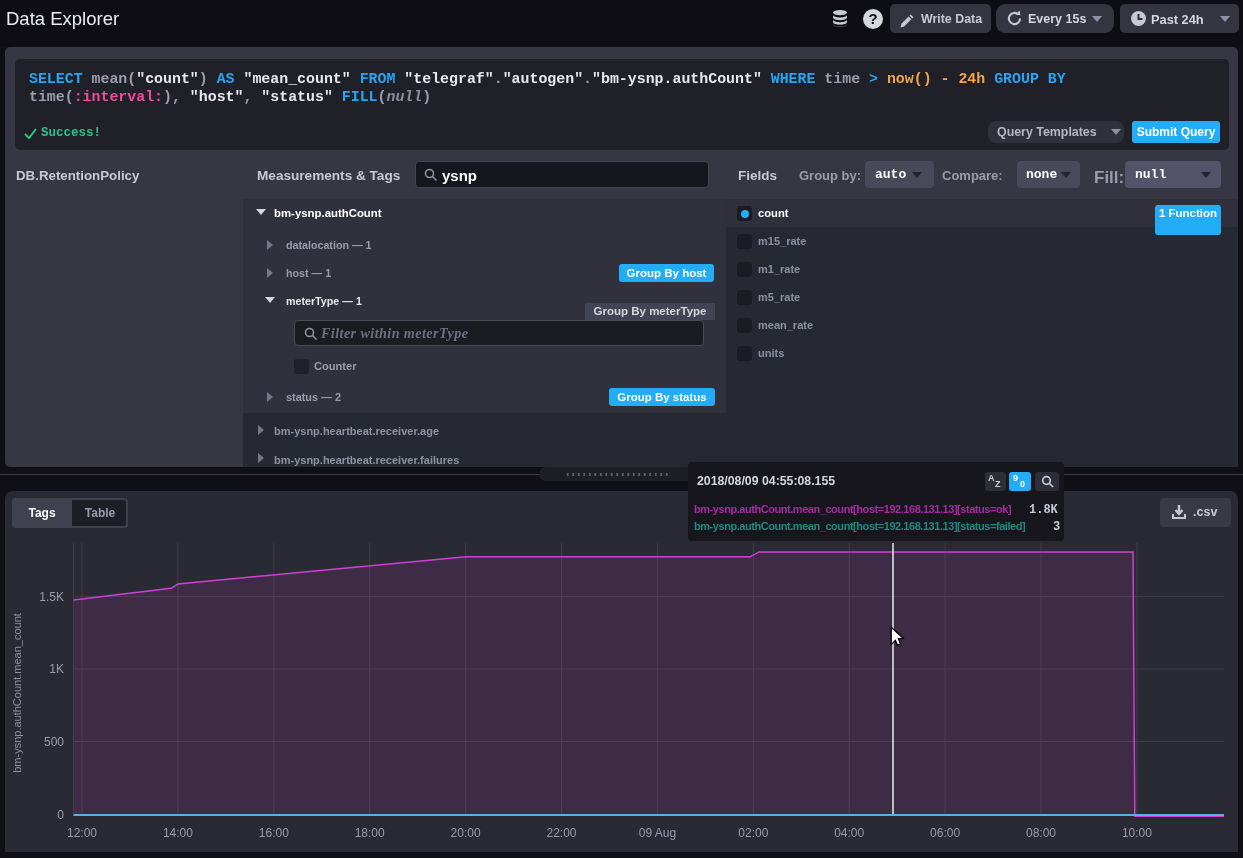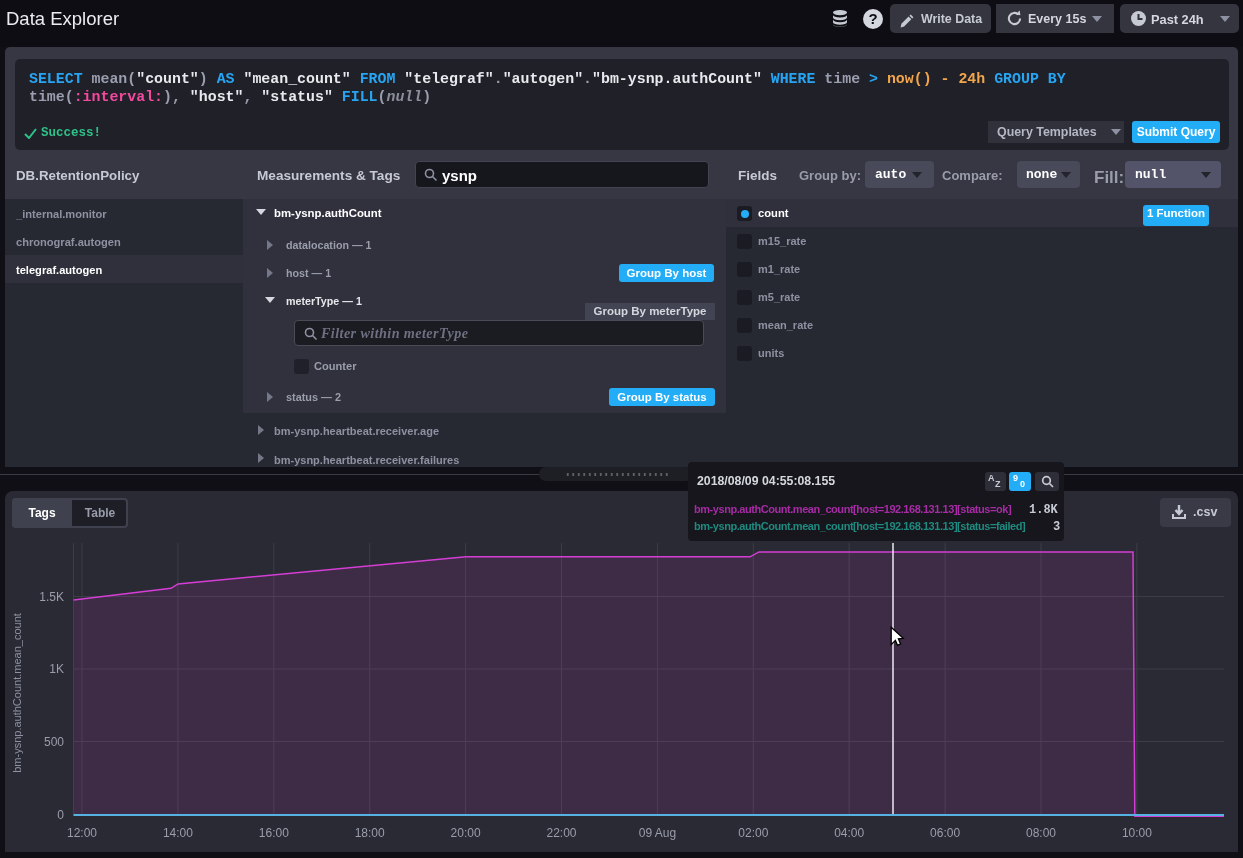--- a/index.html
+++ b/index.html
@@ -30,21 +30,21 @@
   <div class="abs" style="left:863px;top:9px;width:20px;height:20px;border-radius:50%;background:#d4d7dd;color:#0d0d13;font-weight:bold;font-size:15px;text-align:center;line-height:20px;">?</div>
 
   <div class="abs" style="left:890px;top:4px;width:101px;height:29px;background:#35353f;border-radius:5px;">
     <svg class="abs" style="left:9px;top:9px" width="16" height="16" viewBox="0 0 16 16">
       <path d="M1.6 14.4 L2.4 10.8 L9.6 3.6 L12.3 6.3 L5.1 13.5 Z" fill="#c6cad3"></path>
       <path d="M10.5 2.7 L11.7 1.5 L14.4 4.2 L13.2 5.4 Z" fill="#c6cad3"></path>
     </svg>
     <div class="abs b" style="left:31px;top:8px;font-size:12.4px;color:#c6cad3;">Write Data</div>
   </div>
 
-  <div class="abs" style="left:996px;top:4px;width:118px;height:29px;background:#35353f;border-radius:0;">
+  <div class="abs" style="left:996px;top:4px;width:118px;height:29px;background:#35353f;border-radius:9px;">
     <svg class="abs" style="left:10px;top:6px" width="17" height="17" viewBox="0 0 17 17">
       <g fill="none" stroke="#c6cad3" stroke-width="2.1">
         <path d="M14.1 8.5 a5.6 5.6 0 1 1 -1.7 -4"></path>
       </g>
       <path d="M13.6 0.6 l0.8 4.6 l-4.6 -0.8 z" fill="#c6cad3"></path>
     </svg>
     <div class="abs b" style="left:32px;top:8px;font-size:12.5px;color:#d4d7dd;">Every 15s</div>
     <div class="abs caret-d" style="left:96px;top:12px;border-top-color:#8e91a1;"></div>
   </div>
 
@@ -62,21 +62,21 @@
 
   <div class="abs" style="left:10px;top:12px;width:1214px;height:91px;background:#1f2028;border-radius:5px;">
     <div class="abs mono b" style="left:14px;top:10.5px;font-size:14.9px;line-height:18px;white-space:pre;color:#9b9eae;"><span style="color:#27a5f2">SELECT</span> mean(<span style="color:#e8e9ed">"count"</span>) <span style="color:#27a5f2">AS</span> <span style="color:#e8e9ed">"mean_count"</span> <span style="color:#27a5f2">FROM</span> <span style="color:#e8e9ed">"telegraf"</span>.<span style="color:#e8e9ed">"autogen"</span>.<span style="color:#e8e9ed">"bm-ysnp.authCount"</span> <span style="color:#27a5f2">WHERE</span> time <span style="color:#27a5f2">&gt;</span> <span style="color:#f2a54c">now() - 24h</span> <span style="color:#27a5f2">GROUP BY</span>
 time(<span style="color:#f24a9e">:interval:</span>), <span style="color:#e8e9ed">"host"</span>, <span style="color:#e8e9ed">"status"</span> <span style="color:#27a5f2">FILL</span>(<span style="color:#8a8d9c;font-style:italic">null</span>)</div>
 
     <svg class="abs" style="left:9px;top:69px" width="13" height="11" viewBox="0 0 13 11">
         <path d="M1 6 l4 4 l7 -9" stroke="#2fc188" stroke-width="2" fill="none"></path>
       </svg>
     <div class="abs mono b" style="left:26px;top:67px;font-size:12.5px;color:#2fc188;">Success!</div>
 
-    <div class="abs" style="left:973px;top:62px;width:136px;height:22px;background:#31313c;border-radius:0;text-align:right;">
+    <div class="abs" style="left:973px;top:62px;width:136px;height:22px;background:#31313c;border-radius:8px;text-align:right;">
       <div class="abs b" style="left:9px;top:4px;font-size:12.4px;color:#b4b8c4;">Query Templates</div>
       <div class="abs caret-d" style="left:123px;top:8px;border-top-color:#8e91a1;"></div>
     </div>
 
     <div class="abs bluebtn" style="left:1117px;top:62px;width:88px;height:22px;font-size:12px;line-height:22px;">Submit Query</div>
   </div>
 
   <div class="abs b" style="left:11px;top:121px;font-size:13.3px;color:#c6cad3;">DB.RetentionPolicy</div>
   <div class="abs b" style="left:252px;top:121px;font-size:13.6px;color:#c6cad3;">Measurements &amp; Tags</div>
   <div class="abs" style="left:410px;top:114px;width:294px;height:27px;background:#16161d;border:1px solid #434453;border-radius:4px;">
@@ -96,26 +96,20 @@
   <div class="abs" style="left:1012px;top:114px;width:63px;height:27px;background:#484959;border-radius:4px;">
     <div class="abs mono b" style="left:9px;top:6px;font-size:13px;color:#fff;">none</div>
     <div class="abs caret-d" style="left:44px;top:11px;border-top-color:#23232c;"></div>
   </div>
   <div class="abs b" style="left:1089px;top:121px;font-size:17px;color:#999dab;">Fill:</div>
   <div class="abs" style="left:1120px;top:114px;width:96px;height:27px;background:#53546a;border-radius:4px;">
     <div class="abs mono b" style="left:10px;top:6px;font-size:13px;color:#fff;">null</div>
     <div class="abs caret-d" style="left:76px;top:11px;border-top-color:#23232c;"></div>
   </div>
 
-  <div class="abs" style="left:0;top:152px;width:238px;height:268px;background:#272932;">
-    <div class="abs b" style="left:11px;top:9px;font-size:11.1px;color:#8e91a1;">_internal.monitor</div>
-    <div class="abs b" style="left:11px;top:37px;font-size:11.1px;color:#8e91a1;">chronograf.autogen</div>
-    <div class="abs" style="left:0;top:56px;width:238px;height:28px;background:#2f303b;"></div>
-    <div class="abs b" style="left:11px;top:65px;font-size:11.1px;color:#fff;">telegraf.autogen</div>
-  </div>
 
   <div class="abs" style="left:238px;top:152px;width:483px;height:268px;background:#272932;overflow:hidden;">
 
     <div class="abs" style="left:0;top:0;width:483px;height:214px;background:#30313c;"></div>
 
     <div class="abs caret-d" style="left:13px;top:10px;"></div>
     <div class="abs b" style="left:31px;top:8px;font-size:11.4px;color:#fff;">bm-ysnp.authCount</div>
 
     <div class="abs caret-r" style="left:24px;top:41px;"></div>
     <div class="abs b" style="left:43px;top:40px;font-size:10.7px;color:#9a9dab;">datalocation — 1</div>
@@ -147,21 +141,21 @@
     <div class="abs b" style="left:31px;top:226px;font-size:11px;color:#8e91a1;">bm-ysnp.heartbeat.receiver.age</div>
     <div class="abs caret-r" style="left:15px;top:254px;"></div>
     <div class="abs b" style="left:31px;top:255px;font-size:11px;color:#8e91a1;">bm-ysnp.heartbeat.receiver.failures</div>
   </div>
 
   <div class="abs" style="left:721px;top:152px;width:512px;height:268px;background:#272932;">
     <div class="abs" style="left:0;top:0;width:512px;height:28px;background:#2f303b;"></div>
     <div class="abs" style="left:11px;top:7px;width:15px;height:15px;background:#1b1b23;border-radius:3px;"></div>
     <div class="abs" style="left:14.5px;top:10.5px;width:8px;height:8px;background:#22ADF6;border-radius:50%;"></div>
     <div class="abs b" style="left:32px;top:8px;font-size:11.2px;color:#fff;">count</div>
-    <div class="abs bluebtn" style="left:417px;top:6px;width:66px;height:21px;font-size:11.5px;line-height:17px;">1 Function</div>
+    <div class="abs bluebtn" style="left:429px;top:6px;width:66px;height:30px;font-size:11.5px;line-height:17px;">1 Function</div>
     <div class="abs" style="left:11px;top:35px;width:15px;height:15px;background:#1b1b23;border-radius:3px;"></div>
     <div class="abs b" style="left:32px;top:36px;font-size:11px;color:#8e91a1;">m15_rate</div>
     <div class="abs" style="left:11px;top:63px;width:15px;height:15px;background:#1b1b23;border-radius:3px;"></div>
     <div class="abs b" style="left:32px;top:64px;font-size:11px;color:#8e91a1;">m1_rate</div>
     <div class="abs" style="left:11px;top:91px;width:15px;height:15px;background:#1b1b23;border-radius:3px;"></div>
     <div class="abs b" style="left:32px;top:92px;font-size:11px;color:#8e91a1;">m5_rate</div>
     <div class="abs" style="left:11px;top:119px;width:15px;height:15px;background:#1b1b23;border-radius:3px;"></div>
     <div class="abs b" style="left:32px;top:120px;font-size:11px;color:#8e91a1;">mean_rate</div>
     <div class="abs" style="left:11px;top:147px;width:15px;height:15px;background:#1b1b23;border-radius:3px;"></div>
     <div class="abs b" style="left:32px;top:148px;font-size:11px;color:#8e91a1;">units</div>

